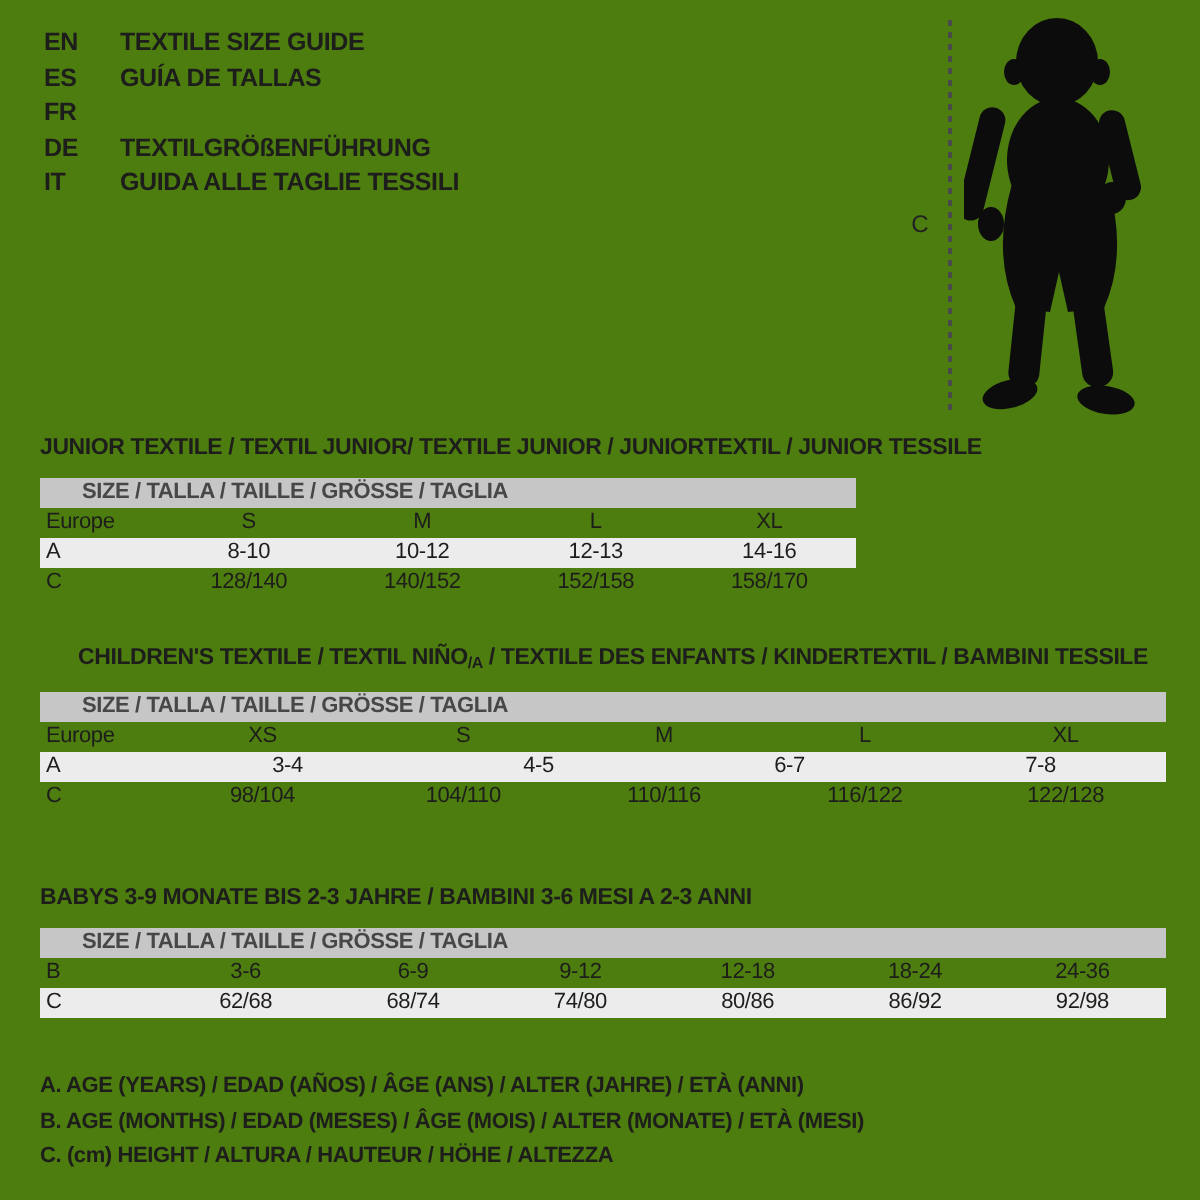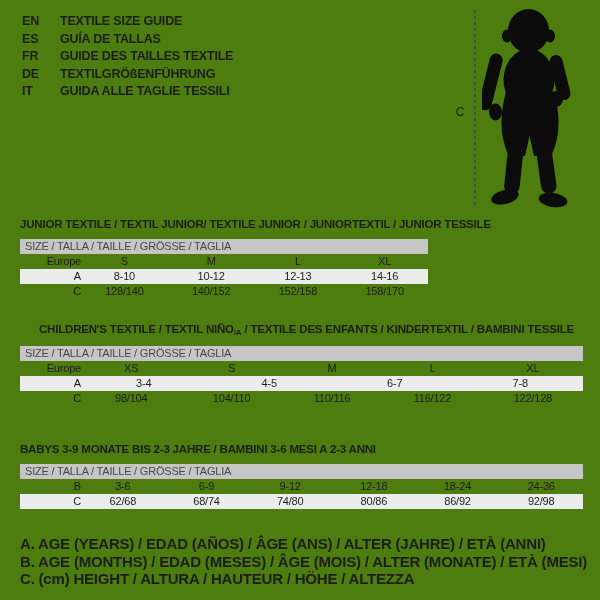--- a/index.html
+++ b/index.html
@@ -14,46 +14,45 @@
   
   .dash-line{position:absolute;left:474px;top:10px;width:2px;height:198px;
     background:repeating-linear-gradient(to bottom,#4a4a4a 0 3px,transparent 3px 6px);}
   .c-label{position:absolute;left:452px;top:105px;width:16px;text-align:center;font-size:12px;color:#222;}
   .silhouette{position:absolute;left:482px;top:6px;}
   
   .sec-title{position:absolute;left:20px;font-size:11.5px;font-weight:bold;letter-spacing:-0.2px;white-space:nowrap;}
   .sub{font-size:8px;position:relative;top:2px;}
   
   .stable{position:absolute;left:20px;font-size:11px;letter-spacing:-0.2px;}
-  .size-band{height:15px;line-height:15px;background:#c6c6c6;color:#474747;padding-left:5px;}
+  .size-band{height:15px;line-height:15px;background:#c6c6c6;color:#474747;padding-left:21px;font-weight:bold;}
   .trow{display:flex;height:15px;line-height:15px;}
   .trow.alt{background:#ececec;}
-  .tlabel{width:58px;padding-left:3px;text-align:right;}
+  .tlabel{width:58px;padding-left:3px;text-align:left;}
   .tcell{flex:1;text-align:center;}
   
   .notes{position:absolute;left:20px;top:535px;}
-  .note-row{height:17.5px;line-height:17.5px;font-size:15px;font-weight:bold;letter-spacing:-0.2px;white-space:nowrap;}
+  .note-row{height:17.5px;line-height:17.5px;font-size:11px;font-weight:bold;letter-spacing:-0.2px;white-space:nowrap;}
 </style>
 </head>
 <body>
 
 <div id="canvas">
 
   <div class="lang-list">
     <div class="lang-row">
       <span class="lang-code">EN</span>
       <span>TEXTILE SIZE GUIDE</span>
     </div>
     <div class="lang-row">
       <span class="lang-code">ES</span>
       <span>GUÍA DE TALLAS</span>
     </div>
     <div class="lang-row">
       <span class="lang-code">FR</span>
-      <span>GUIDE DES TAILLES TEXTILE</span>
     </div>
     <div class="lang-row">
       <span class="lang-code">DE</span>
       <span>TEXTILGRÖßENFÜHRUNG</span>
     </div>
     <div class="lang-row">
       <span class="lang-code">IT</span>
       <span>GUIDA ALLE TAGLIE TESSILI</span>
     </div>
   </div>

